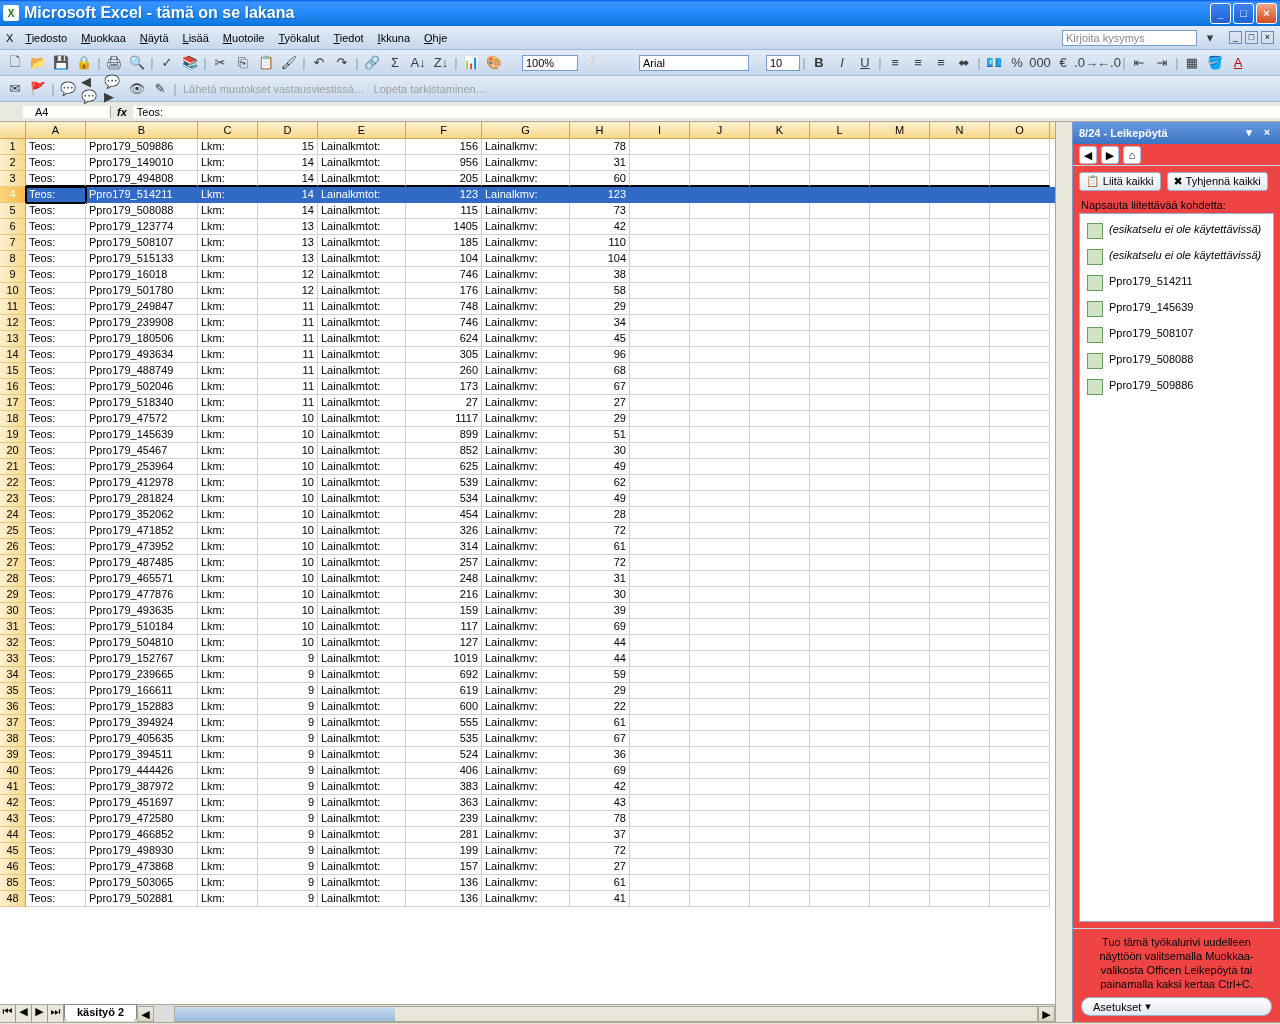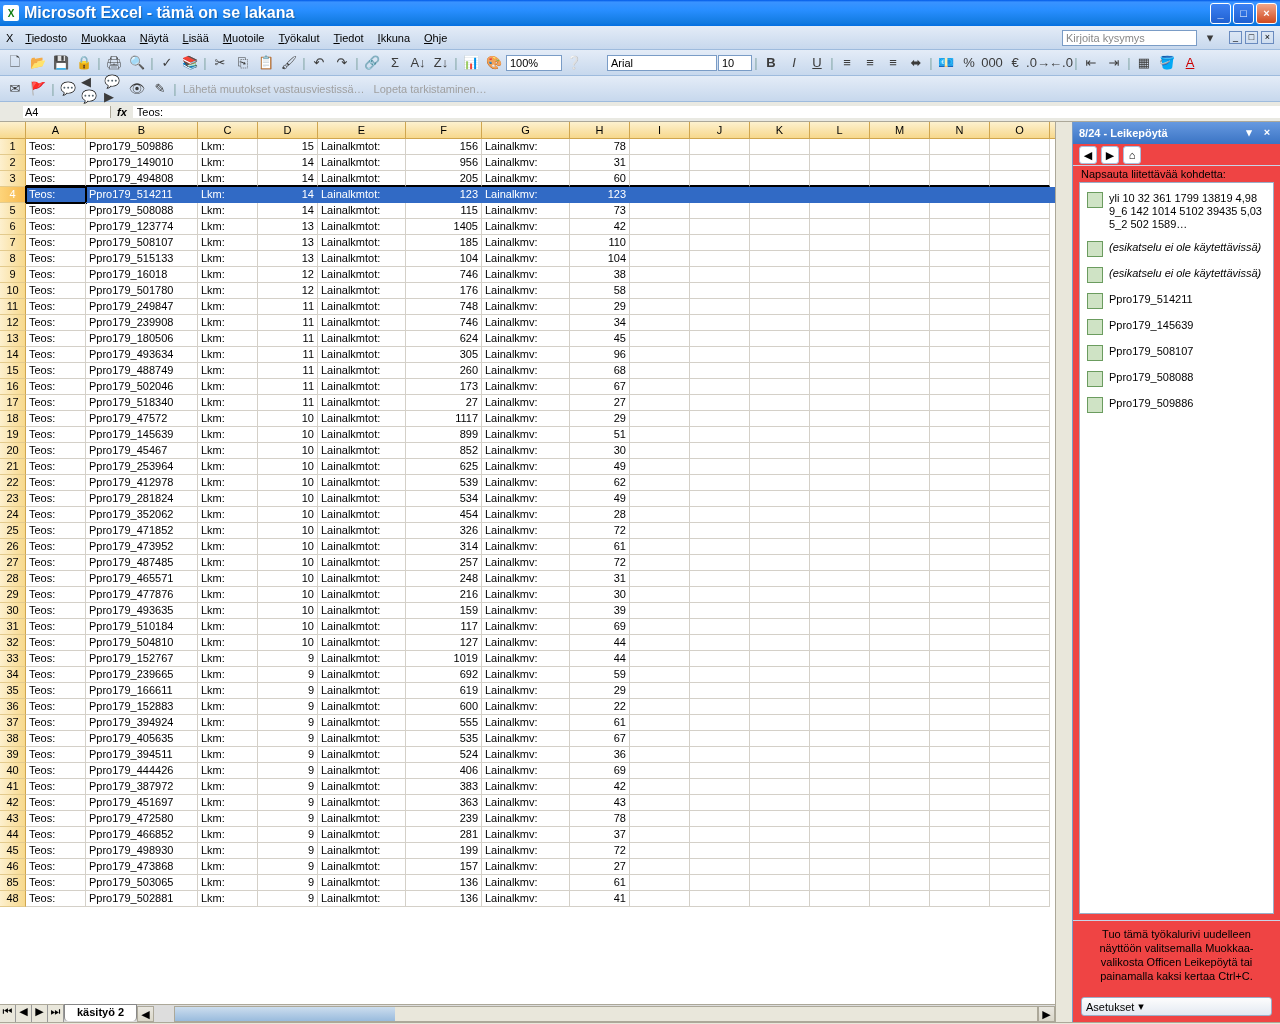--- a/index.html
+++ b/index.html
@@ -19,27 +19,27 @@
 .menubar .mi u{text-decoration: underline;}
 .menubar .qbox { margin-left: auto; }
 .menubar input.q { width: 135px; font-size: 11px; padding: 1px 3px; border: 1px solid #7a9cc6; color:#888;}
 .menubar .mdi { display:flex; gap:3px; margin-left:6px;}
 .menubar .mdi span{ width:13px; height:13px; border:1px solid #6a8bbf; font-size:9px; text-align:center; line-height:11px;}
 
 
 .toolbar { height: 26px; background: linear-gradient(to bottom, #e4ecf7, #c7d8ed); display: flex; align-items: center; padding: 0 4px; border-bottom: 1px solid #9ebbdd; gap: 1px;}
 .tb { width: 22px; height: 22px; display: inline-flex; align-items: center; justify-content: center; font-size: 13px; color: #3b3b3b; border: 1px solid transparent; border-radius: 3px;}
 .tb.sep { width: 6px; color: #8aa; }
-.toolbar .sel { font-size: 11px; border: 1px solid #7a9cc6; background: white; padding: 1px 3px; }
+.toolbar .sel { font-size: 11px; border: 1px solid #7a9cc6; background: white; padding: 1px 3px; margin-left: 16px; }
 .toolbar .txt { font-size: 11px; color: #555; padding: 0 4px; }
 .toolbar .txt.dis{ color:#a0a0a0;}
 
 
 .formulabar { height: 20px; background: #e9e9e2; display: flex; align-items: center; border-bottom: 1px solid #aca899; font-size: 11px;}
-.formulabar .namebox { width: 88px; padding: 0 2px; border-right: 1px solid #aca899; background:white; margin-left:3px;}
+.formulabar .namebox { width: 88px; padding: 0 12px; border-right: 1px solid #aca899; background:white; margin-left:3px;}
 .formulabar .fx { padding: 0 6px; font-style: italic; font-weight:bold;}
 .formulabar .fval { padding: 0 4px; flex:1; background:white;}
 
 
 .main { display: flex; height: 900px; }
 .gridwrap { flex: 1; display: flex; flex-direction: column; overflow: hidden; background:white;}
 
 
 .colhdr-row { display: flex; height: 17px; background: linear-gradient(#fdf1cf,#f7d88c); border-bottom: 1px solid #d0a64f; font-size: 11px;}
 .corner { width: 26px; border-right: 1px solid #d0a64f; background:linear-gradient(#fdf0ce,#f7d98d);}
@@ -83,21 +83,21 @@
 .taskpane .nav .nb{ width:18px; height:18px; border:1px solid #a9c0de; border-radius:3px; text-align:center; line-height:16px; background:white;}
 .taskpane .btnrow{ padding:6px; display:flex; gap:6px;}
 .taskpane button{ font-size:11px; padding:2px 6px; border:1px solid #9aafc9; background:linear-gradient(#fdfdfd,#e3e9f2); border-radius:3px;}
 .taskpane .lbl{ padding:2px 8px;}
 .taskpane .items{ flex:1; margin:0 6px 6px; border:1px solid #9aafc9; background:white; overflow:auto; padding:4px;}
 .clipitem{ display:flex; gap:6px; padding:4px 2px; border:1px solid transparent;}
 .clipicon{ width:16px; height:16px; background:#cfe3c5; border:1px solid #6b9c5f; flex-shrink:0;}
 .clipitem .t{ font-size:11px; line-height:13px;}
 .clipitem .t i{ font-style:italic;}
 .taskpane .foot{ padding:6px 8px; border-top:1px solid #c7d4e8; line-height:14px;text-align:center;}
-.taskpane .optbtn{ margin:8px 8px 6px; padding:2px 4px; border:1px solid #9aafc9; background:linear-gradient(#fdfdfd,#e3e9f2); display:inline-flex; align-items:center; gap:4px; border-radius:3px;}
+.taskpane .optbtn{ margin:0 8px 6px; padding:2px 11px; border:1px solid #9aafc9; background:linear-gradient(#fdfdfd,#e3e9f2); display:inline-flex; align-items:center; gap:4px; border-radius:9px;}
 </style>
 </head>
 <body>
 
 <div class="titlebar">
   <span class="appicon">X</span>
   <span class="title">Microsoft Excel - tämä on se lakana</span>
   <div class="winbtns">
     <div class="winbtn">_</div>
     <div class="winbtn">□</div>
@@ -1114,26 +1114,26 @@
       <span class="hx">
         <span class="hb">▾</span>
         <span class="hb">×</span>
       </span>
     </div>
     <div class="nav">
       <span class="nb">◀</span>
       <span class="nb">▶</span>
       <span class="nb">⌂</span>
     </div>
+    <div class="btnrow">
+      <button>📋 <span>Liitä kaikki</span></button>
+      <button>✖ <span>Tyhjennä kaikki</span></button>
+    </div>
     <div class="lbl">Napsauta liitettävää kohdetta:</div>
     <div class="items" id="clip-items">
-        <div class="clipitem">
-          <div class="clipicon"></div>
-          <div class="t">yli 10 32 361 1799 13819 4,98 9_6 142 1014 5102 39435 5,03 5_2 502 1589…</div>
-        </div>
         <div class="clipitem">
           <div class="clipicon"></div>
           <div class="t"><i>(esikatselu ei ole käytettävissä)</i></div>
         </div>
         <div class="clipitem">
           <div class="clipicon"></div>
           <div class="t"><i>(esikatselu ei ole käytettävissä)</i></div>
         </div>
         <div class="clipitem">
           <div class="clipicon"></div>

